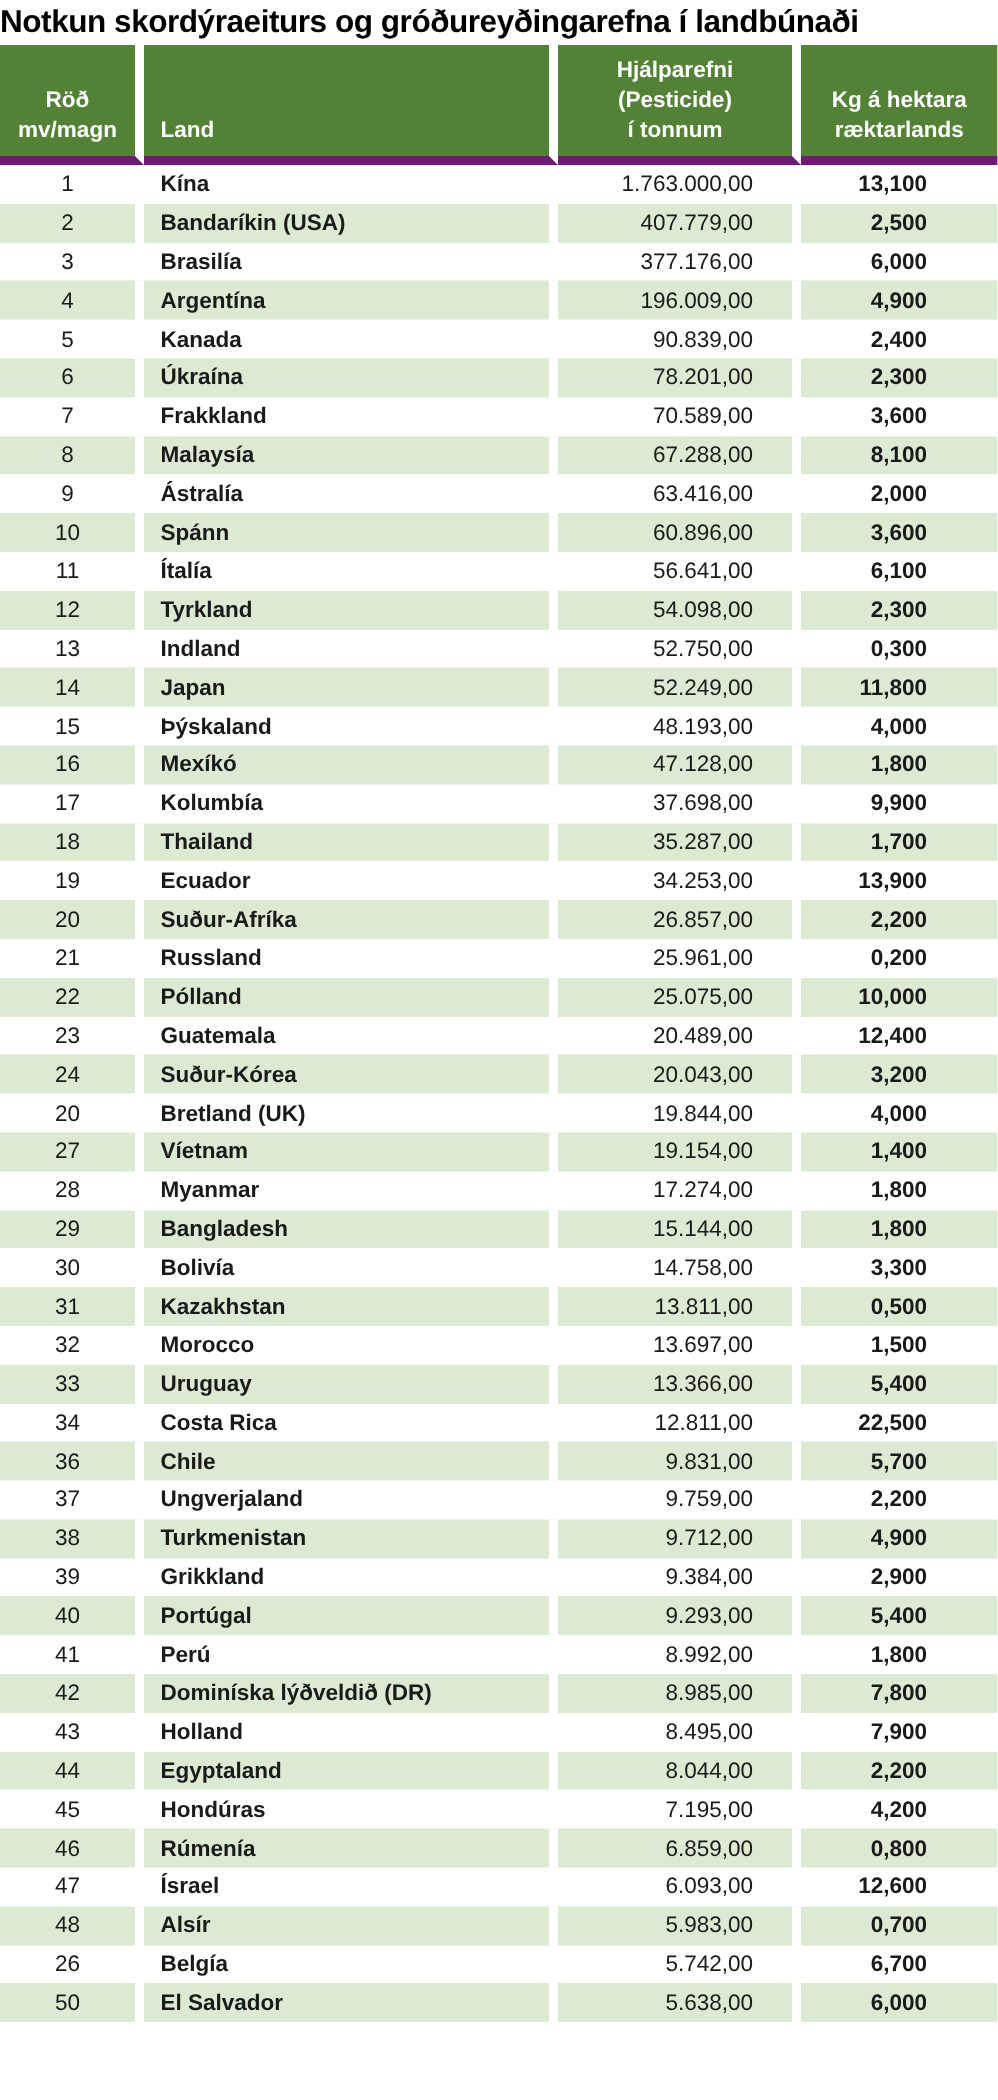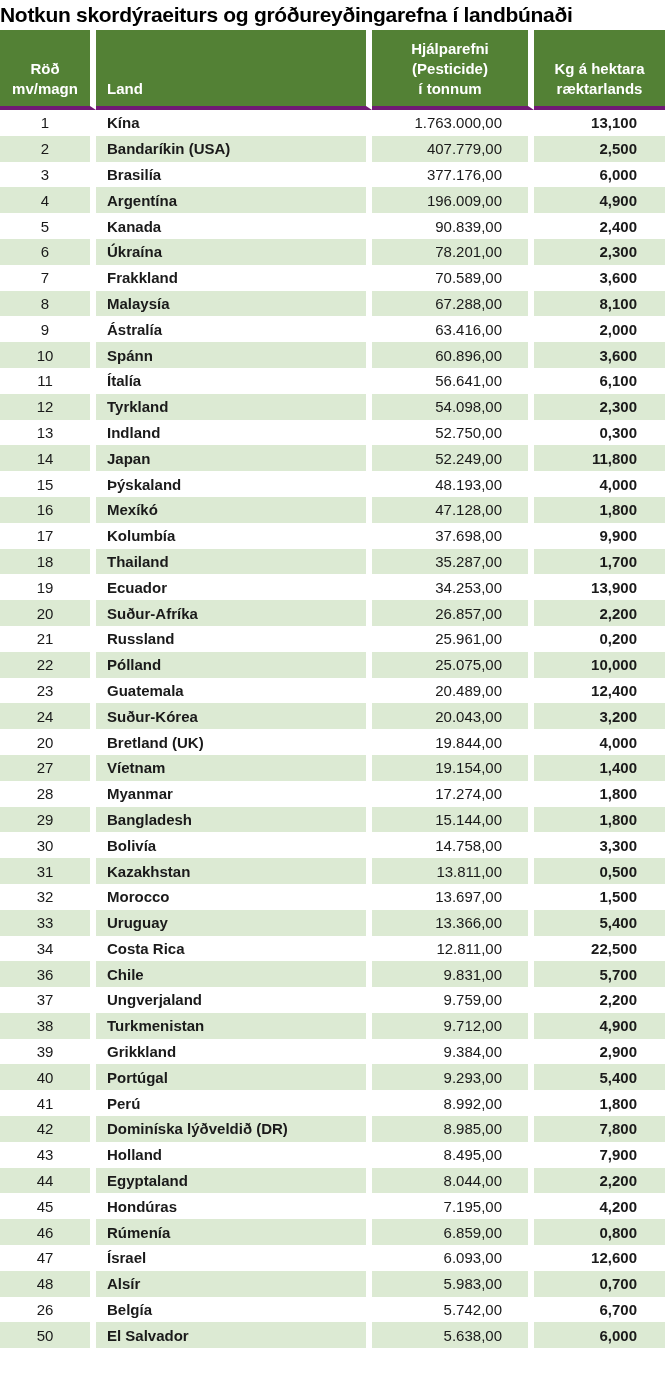--- a/index.html
+++ b/index.html
@@ -41,42 +41,42 @@
 
   thead tr { height: 80px; }
   th {
     background: var(--header-green);
     color: var(--header-text);
     font-size: 15px;
     font-weight: bold;
     line-height: 20px;
     vertical-align: bottom;
     padding: 0 0 7px 0;
-    border-bottom: 4px solid #701a75;
+    border-bottom: 6px solid #701a75;
   }
   th.c1, th.c3, th.c4 { text-align: center; }
   th.c2 { text-align: left; padding-left: 11px; }
   th.c1, th.c2, th.c3 { border-right: 6px solid #fff; }
   th span { display: block; }
 
   tbody tr { height: 25.8px; }
   tbody tr:nth-child(even) { background: var(--band-green); }
   td {
     font-size: 15px;
     line-height: 1;
     vertical-align: middle;
     padding: 0;
     white-space: nowrap;
     overflow: hidden;
   }
   td.c1, td.c2, td.c3 { border-right: 6px solid #fff; }
   td.c1 { text-align: center; font-weight: normal; }
   td.c2 { text-align: left; padding-left: 11px; font-weight: bold; }
   td.c3 { text-align: right; padding-right: 26px; font-weight: normal; }
-  td.c4 { text-align: right; padding-right: 28px; font-weight: bold; }
+  td.c4 { text-align: right; padding-right: 47px; font-weight: bold; }
 </style>
 </head>
 <body>
 
 <div class="title">Notkun skordýraeiturs og gróðureyðingarefna í landbúnaði</div>
 
 <table class="pesticide-table">
   <colgroup>
     <col class="c1">
       <col class="c2">

